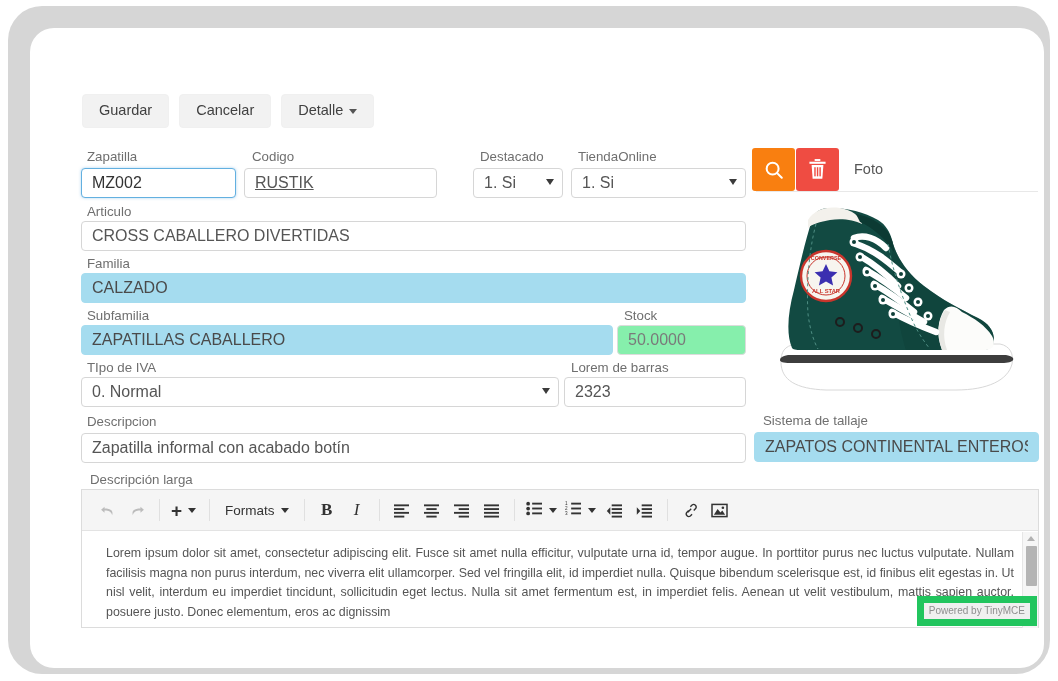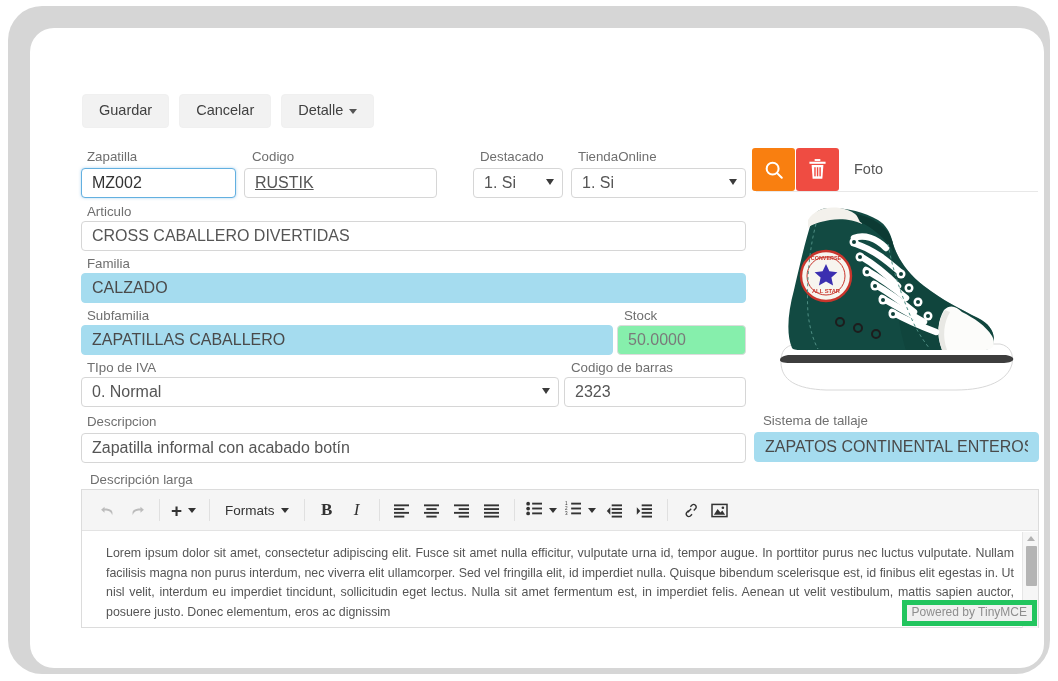--- a/index.html
+++ b/index.html
@@ -186,23 +186,23 @@
   #sb-thumb {
     position:absolute; left:3px; top:14px;
     width:11px; height:40px;
     background:#b4b4b4;
     border-radius:1px;
   }
   #tiny-badge {
     position:absolute;
     right:1px; bottom:1px;
     background:#f0f0f0;
-    border:5px solid #22c55e;
+    border:7px solid #22c55e;
     color:#8e8e8e;
-    font-size:12px;
+    font-size:10px;
     font-family:"Liberation Sans", sans-serif;
     padding:2px 5px 3px 5px;
     line-height:11px;
     white-space:nowrap;
   }
 </style>
 </head>
 <body>
 
 <div id="frame">
@@ -354,21 +354,21 @@
     <input class="fld dis" style="left: 587px; top: 297px; width: 129px;" readonly="" value="50.0000">
 
     <div class="lbl" style="left:57px; top:332px;">TIpo de IVA</div>
     <div class="selwrap" style="left:51px; top:349px; width:478px; height:30px;">
       <select class="fld">
         <option>0. Normal</option>
       </select>
       <span class="selarrow"></span>
     </div>
 
-    <div class="lbl" style="left:541px; top:332px;">Codigo de barras</div>
+    <div class="lbl" style="left:541px; top:332px;">Lorem de barras</div>
     <input class="fld" style="left: 534px; top: 349px; width: 182px;" value="2323">
 
     <div class="lbl" style="left:57px; top:386px;">Descripcion</div>
     <input class="fld" style="left: 51px; top: 405px; width: 665px;" value="Zapatilla informal con acabado botín">
 
     <div class="lbl" style="left:733px; top:385px;">Sistema de tallaje</div>
     <input class="fld hl" style="left: 724px; top: 404px; width: 285px;" value="ZAPATOS CONTINENTAL ENTEROS">
 
     <div class="lbl" style="left:60px; top:444px;">Descripción larga</div>
 

